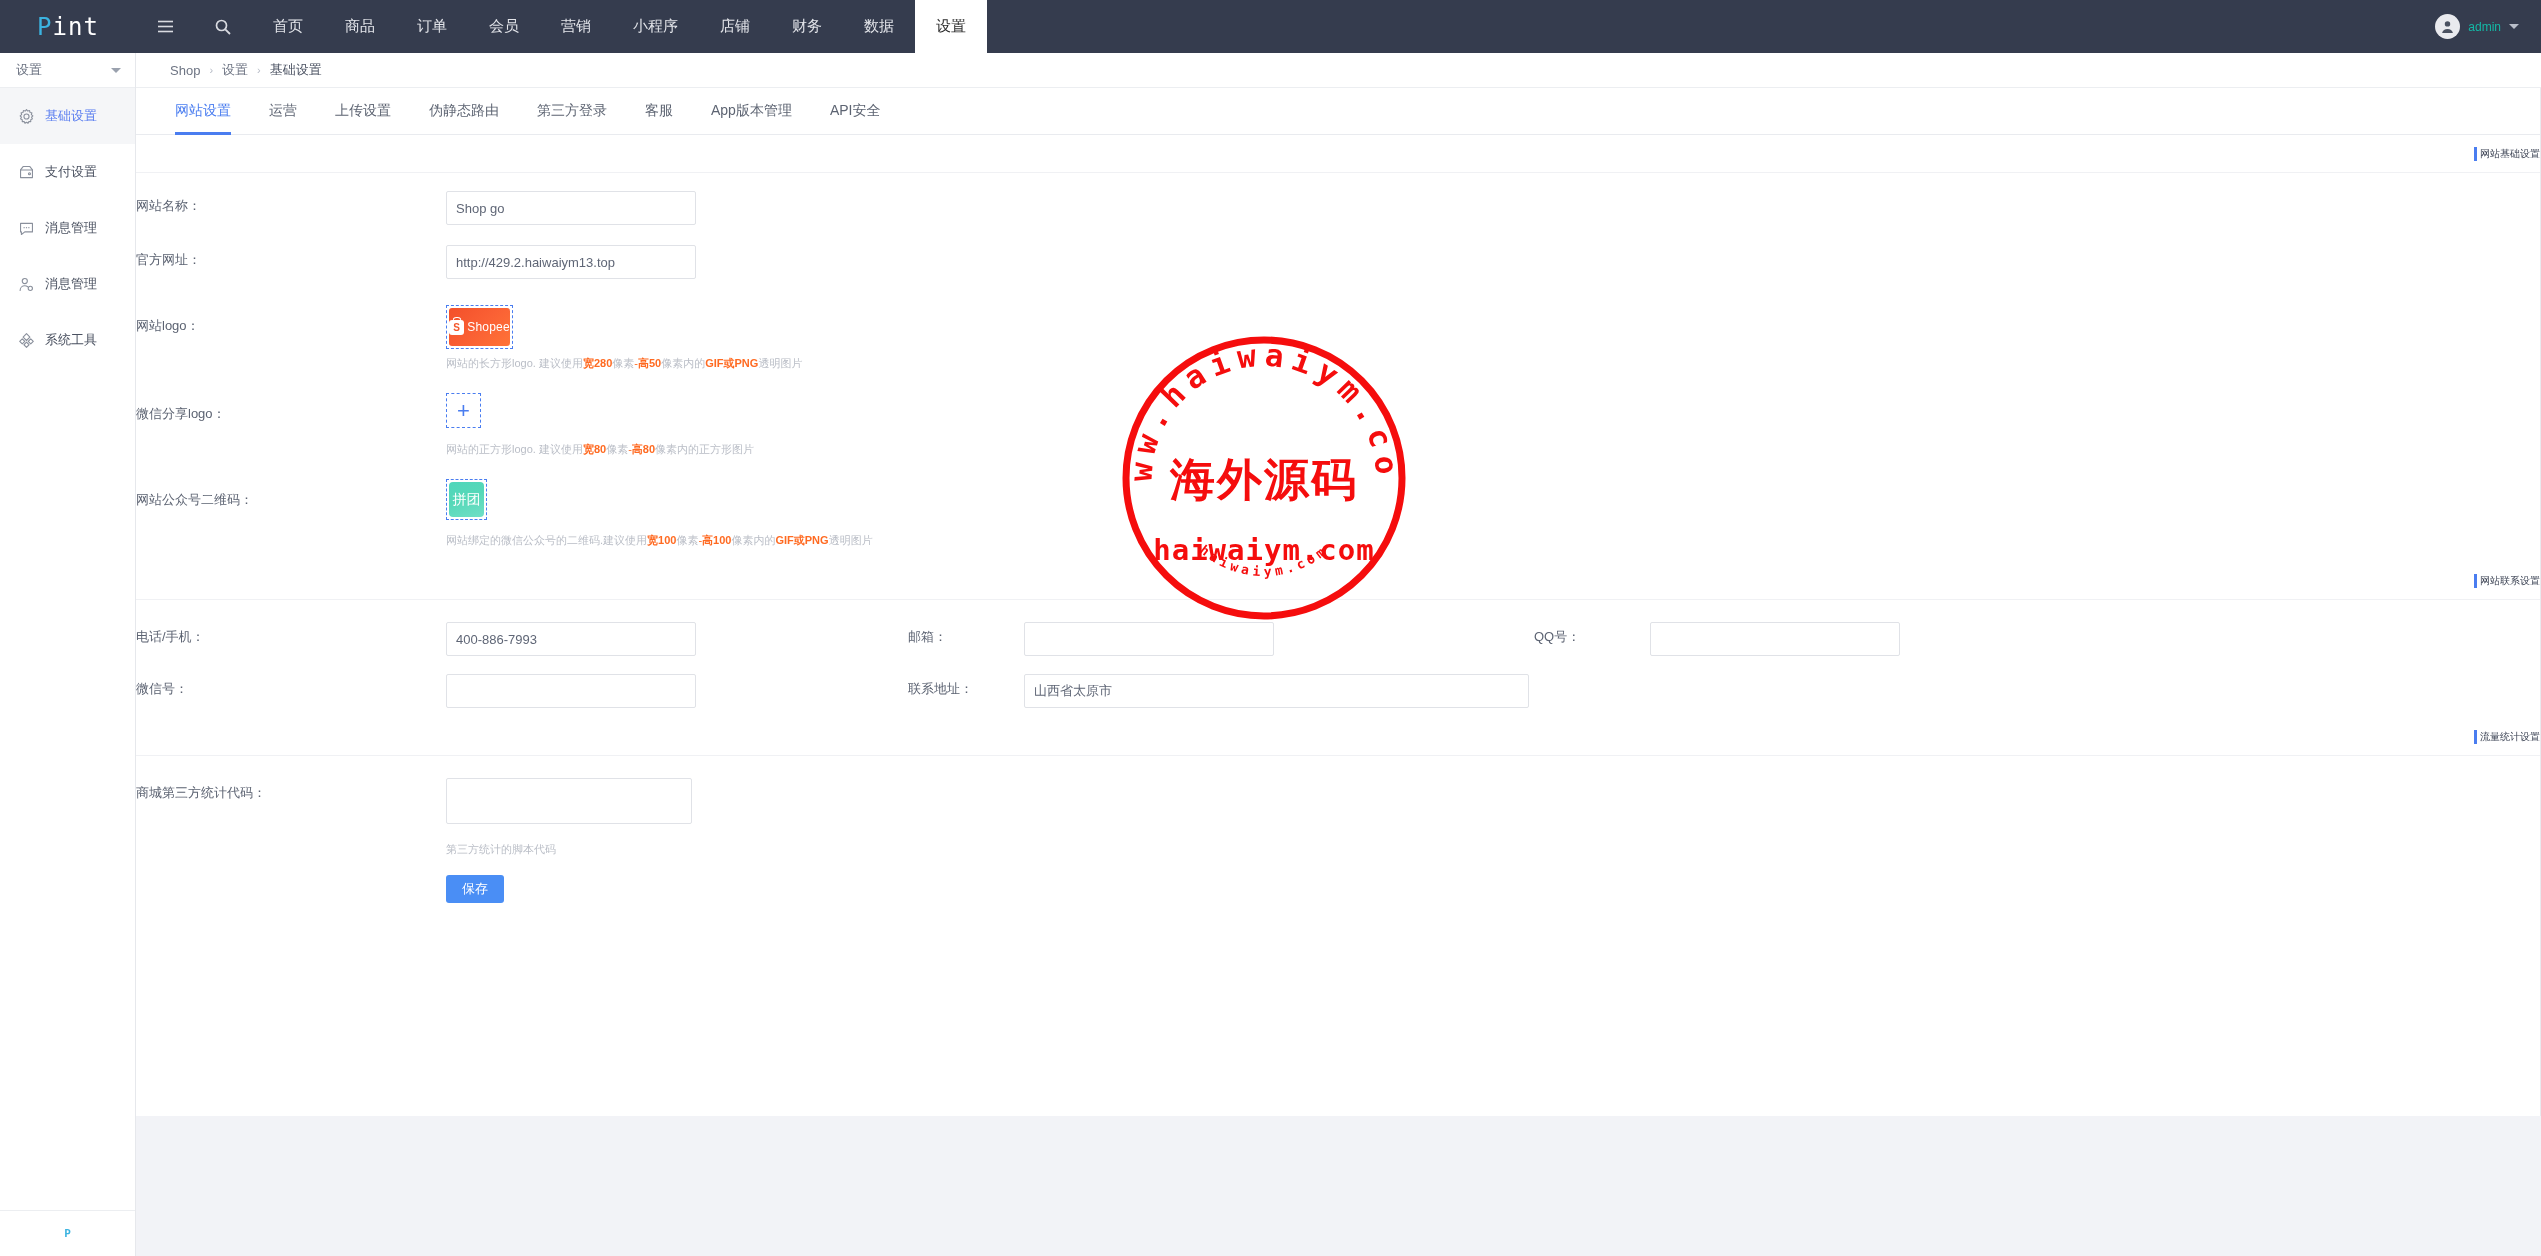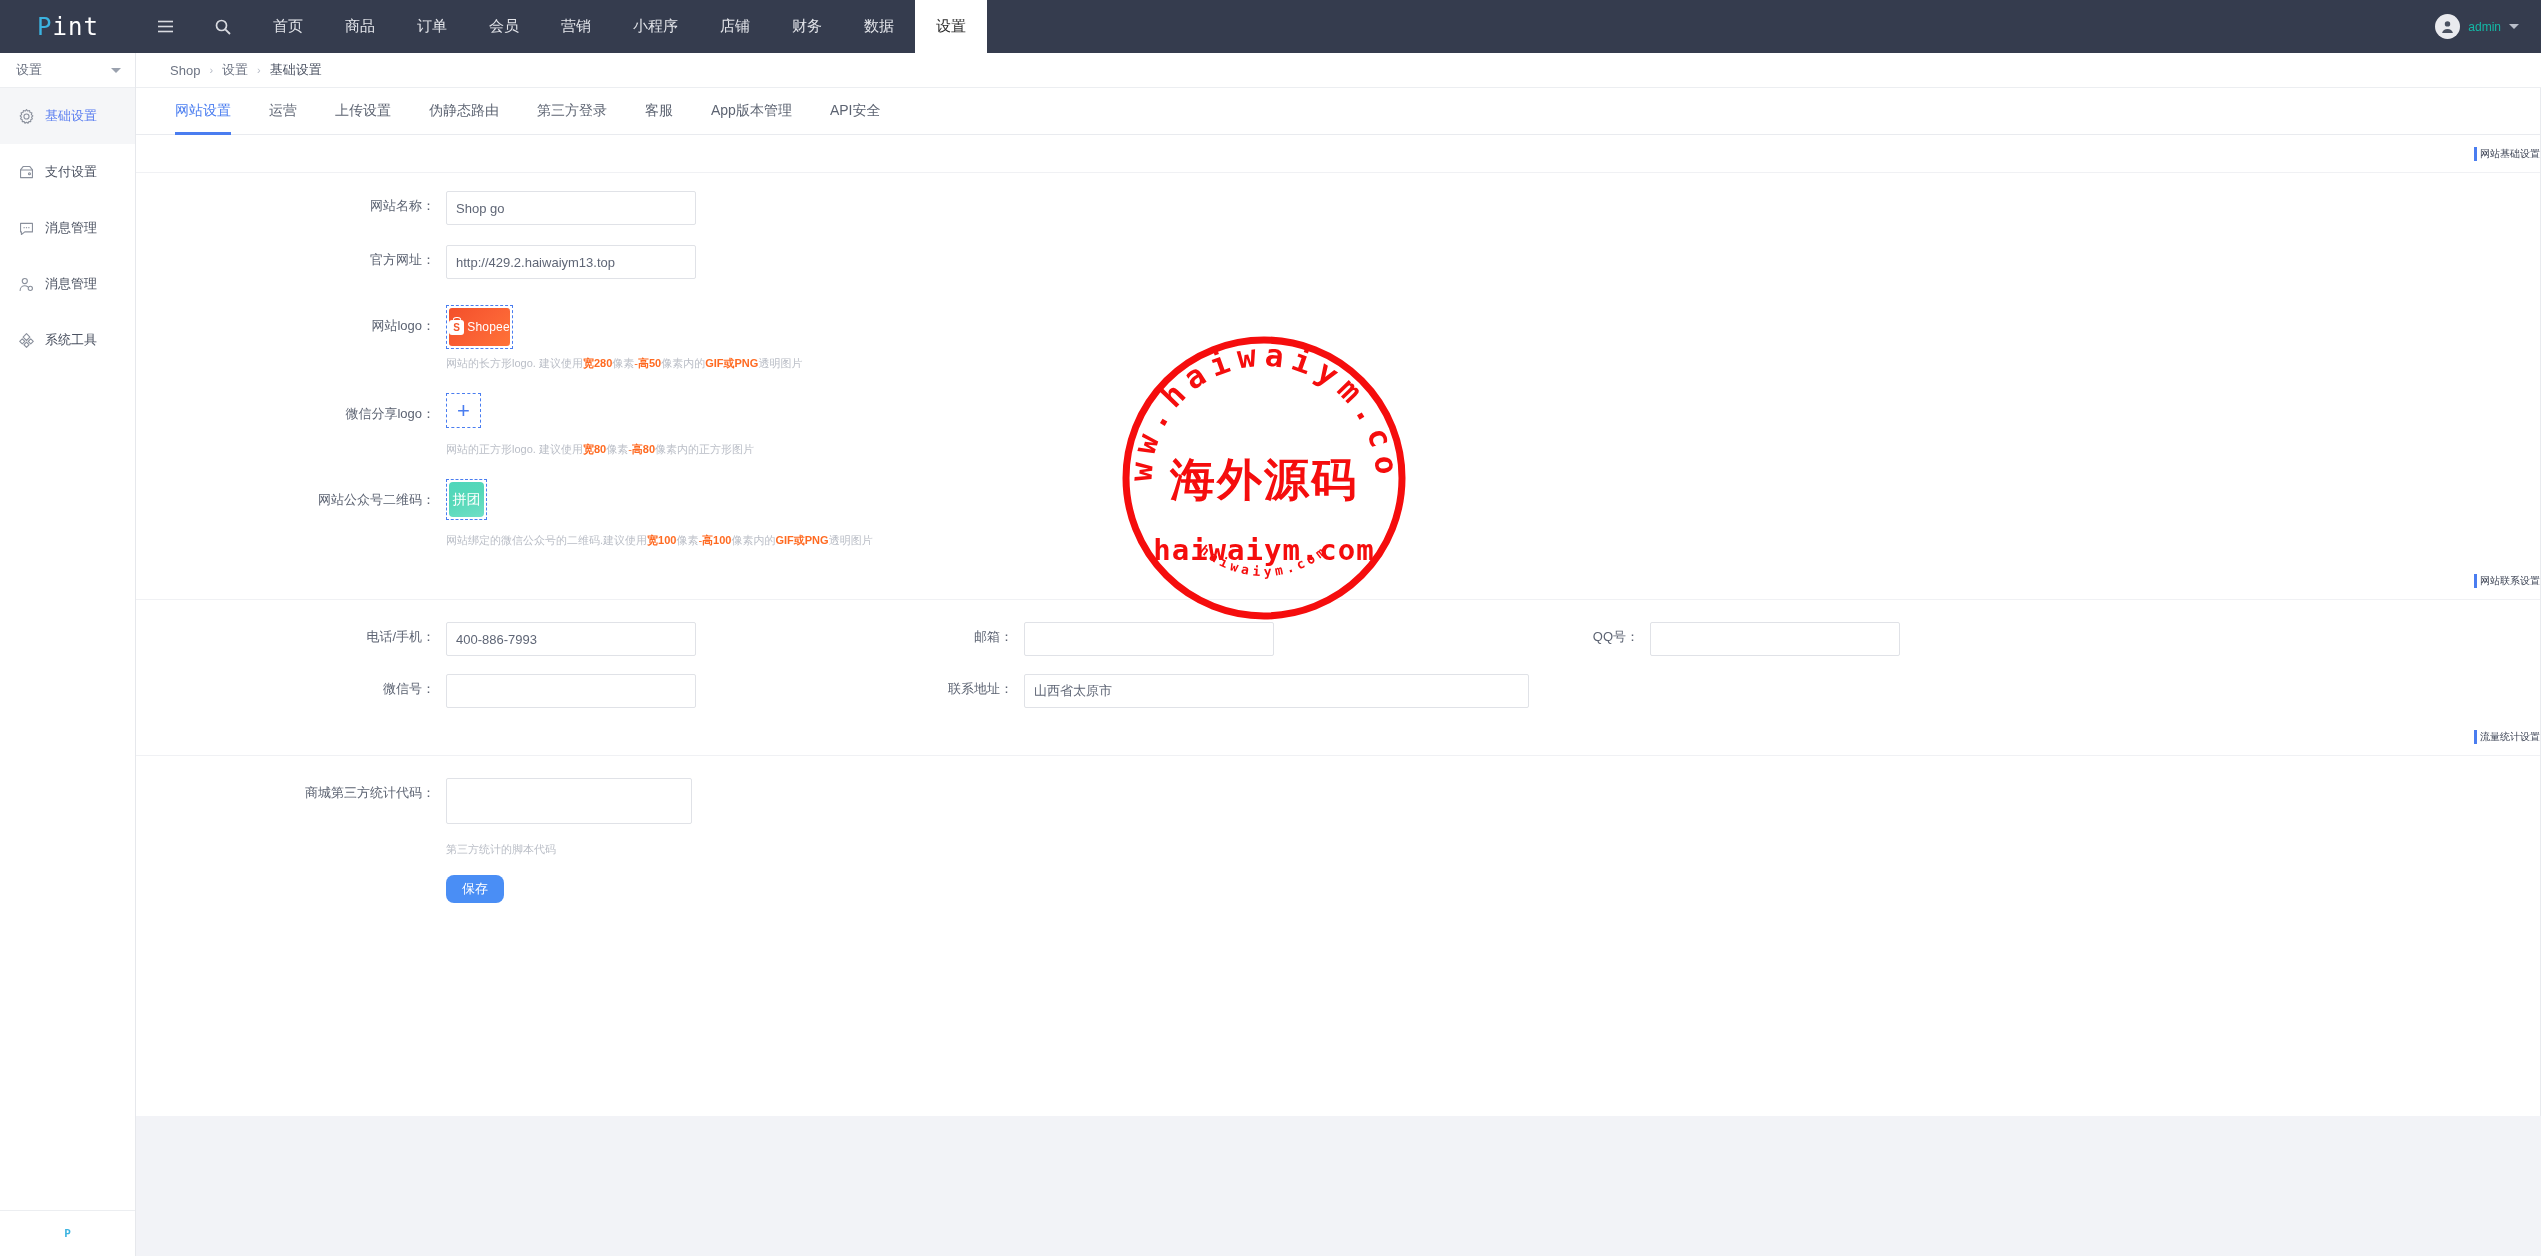--- a/index.html
+++ b/index.html
@@ -116,21 +116,21 @@
     padding: 12px 0 11px 20px; font-size: 10px; color: #3c4354;
     border-bottom: 1px solid #f0f1f4;
     justify-content: flex-end;
   }
   .sec-title .bar { width: 3px; height: 14px; background: #4a7df0; display: inline-block; }
 
   .form-body { padding-top: 18px; }
   .row { display: flex; align-items: flex-start; margin-bottom: 18px; }
   .fgroup { display: flex; align-items: flex-start; }
   .lbl {
-    font-size: 13px; color: #5c6372; text-align: right;
+    font-size: 13px; color: #5c6372; 
     line-height: 30px; padding-right: 11px;
   }
   .inp {
     height: 30px; border: 1px solid #e0e2e7; border-radius: 2px;
     background: #fff; font-size: 13px; color: #5f6676;
     padding: 16px 9px; line-height: 28px; font-family: "Liberation Sans", sans-serif;
   }
   .hint { font-size: 11px; color: #b9bdc6; padding-top: 7px; }
   .hint .hl { color: #ff6a21; font-weight: bold; }
   .hint .hl2 { color: #ff6a21; }
@@ -169,21 +169,21 @@
     display: flex; align-items: center; justify-content: center;
     color: #ffffff; font-size: 14px; font-weight: normal;
   }
 
   .ta {
     width: 246px; height: 46px; border: 1px solid #e0e2e7; border-radius: 2px;
     background: #fff; resize: none; padding: 6px 8px;
     font-size: 13px; color: #5f6676; font-family: "Liberation Sans", sans-serif;
   }
   .btn-save {
-    background: #4a8ef5; color: #fff; border: none; border-radius: 8px;
+    background: #4a8ef5; color: #fff; border: none; border-radius: 3px;
     height: 28px; padding: 0 16px; font-size: 13px; cursor: pointer;
     font-family: "Liberation Sans", sans-serif;
   }
 
   
   #watermark {
     position: absolute; left: 983px; top: 245px;
     width: 290px; height: 290px; pointer-events: none; z-index: 20;
   }
 </style>

